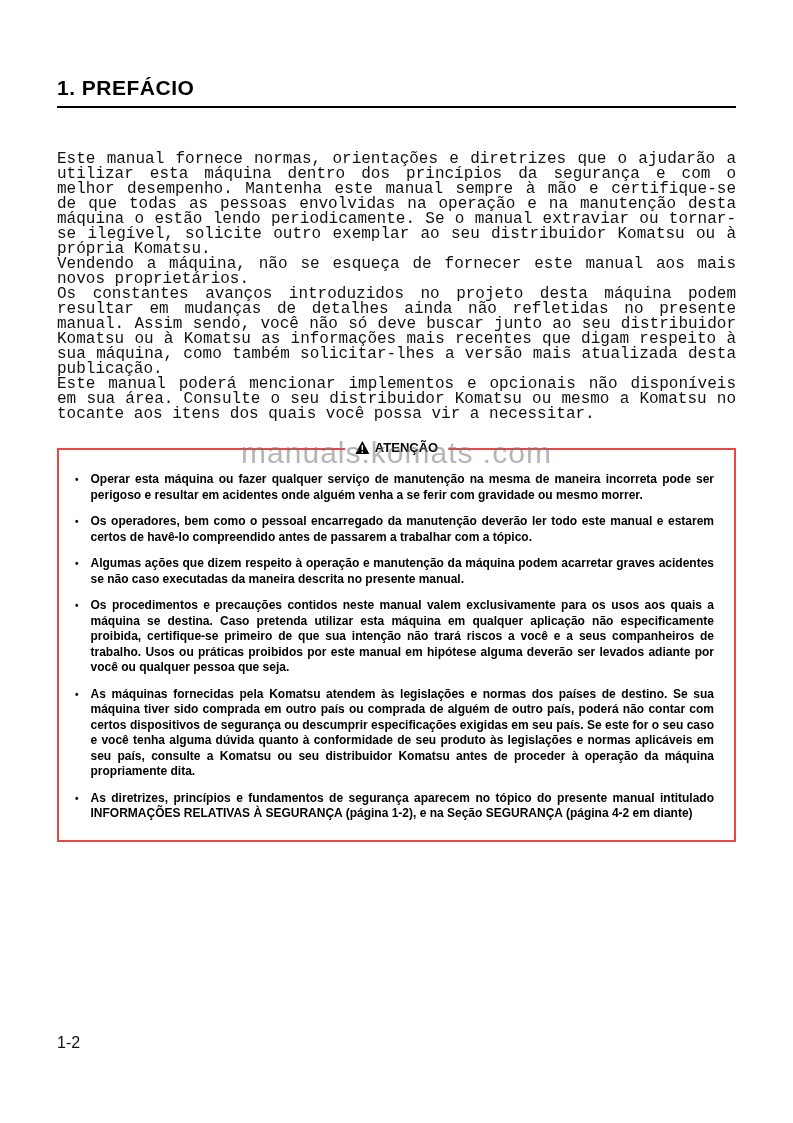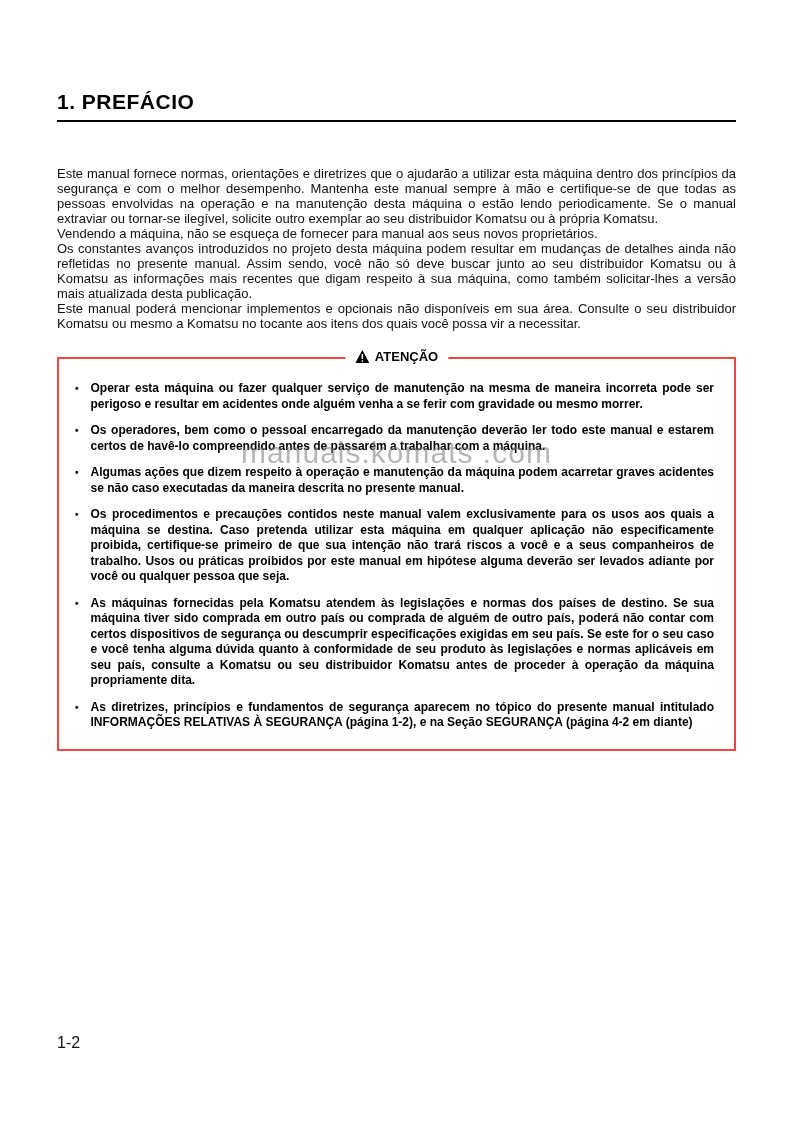--- a/index.html
+++ b/index.html
@@ -11,40 +11,41 @@
     height: 1123px;
     margin: 0 auto;
     background: #ffffff;
     color: #111111;
     overflow: hidden;
   }
   .content {
     position: absolute;
     left: 57px;
     right: 57px;
-    top: 14px;
+    top: 0;
   }
   .doc-header { margin-top: 76px; }
   .doc-title {
     font-size: 21px;
     font-weight: bold;
     letter-spacing: 0.5px;
     color: #000000;
   }
   .title-rule {
     border: none;
     border-top: 2px solid #000000;
     margin-top: 6px;
   }
   .intro {
     margin-top: 44px;
-    font-size: 13px;
+    font-size: 16px;
     line-height: 15px;
     text-align: justify;
     color: #111111;
+    font-family: Liberation Mono, monospace;
   }
   .intro p { margin: 0; }
   .warning-box {
     position: relative;
     margin-top: 26px;
     border: 2px solid #ef4444;
     padding: 22px 20px 18px 14px;
   }
   .warning-title {
     position: absolute;
@@ -108,21 +109,21 @@
   <div class="watermark">manuals.komats .com</div>
 
   <div class="content">
     <header class="doc-header">
       <h1 class="doc-title">1. PREFÁCIO</h1>
       <hr class="title-rule">
     </header>
 
     <section class="intro">
       <p>Este manual fornece normas, orientações e diretrizes que o ajudarão a utilizar esta máquina dentro dos princípios da segurança e com o melhor desempenho. Mantenha este manual sempre à mão e certifique-se de que todas as pessoas envolvidas na operação e na manutenção desta máquina o estão lendo periodicamente. Se o manual extraviar ou tornar-se ilegível, solicite outro exemplar ao seu distribuidor Komatsu ou à própria Komatsu.</p>
-      <p>Vendendo a máquina, não se esqueça de fornecer para manual aos seus novos proprietários.</p>
+      <p>Vendendo a máquina, não se esqueça de fornecer este manual aos mais novos proprietários.</p>
       <p>Os constantes avanços introduzidos no projeto desta máquina podem resultar em mudanças de detalhes ainda não refletidas no presente manual. Assim sendo, você não só deve buscar junto ao seu distribuidor Komatsu ou à Komatsu as informações mais recentes que digam respeito à sua máquina, como também solicitar-lhes a versão mais atualizada desta publicação.</p>
       <p>Este manual poderá mencionar implementos e opcionais não disponíveis em sua área. Consulte o seu distribuidor Komatsu ou mesmo a Komatsu no tocante aos itens dos quais você possa vir a necessitar.</p>
     </section>
 
     <section class="warning-box">
       <div class="warning-title">
         <span class="warning-icon">
           <svg width="14" height="13" viewBox="0 0 14 13" aria-hidden="true">
             <path d="M7 0 L14 13 L0 13 Z" fill="#000000"></path>
             <rect x="6.25" y="4" width="1.5" height="5" fill="#ffffff"></rect>
@@ -131,21 +132,21 @@
         </span>
         <span>ATENÇÃO</span>
       </div>
       <ul class="warning-items">
         <li class="warning-item">
           <span class="bullet">•</span>
           <span>Operar esta máquina ou fazer qualquer serviço de manutenção na mesma de maneira incorreta pode ser perigoso e resultar em acidentes onde alguém venha a se ferir com gravidade ou mesmo morrer.</span>
         </li>
         <li class="warning-item">
           <span class="bullet">•</span>
-          <span>Os operadores, bem como o pessoal encarregado da manutenção deverão ler todo este manual e estarem certos de havê-lo compreendido antes de passarem a trabalhar com a máquina.</span>
+          <span>Os operadores, bem como o pessoal encarregado da manutenção deverão ler todo este manual e estarem certos de havê-lo compreendido antes de passarem a trabalhar com a tópico.</span>
         </li>
         <li class="warning-item">
           <span class="bullet">•</span>
           <span>Algumas ações que dizem respeito à operação e manutenção da máquina podem acarretar graves acidentes se não caso executadas da maneira descrita no presente manual.</span>
         </li>
         <li class="warning-item">
           <span class="bullet">•</span>
           <span>Os procedimentos e precauções contidos neste manual valem exclusivamente para os usos aos quais a máquina se destina. Caso pretenda utilizar esta máquina em qualquer aplicação não especificamente proibida, certifique-se primeiro de que sua intenção não trará riscos a você e a seus companheiros de trabalho. Usos ou práticas proibidos por este manual em hipótese alguma deverão ser levados adiante por você ou qualquer pessoa que seja.</span>
         </li>
         <li class="warning-item">

